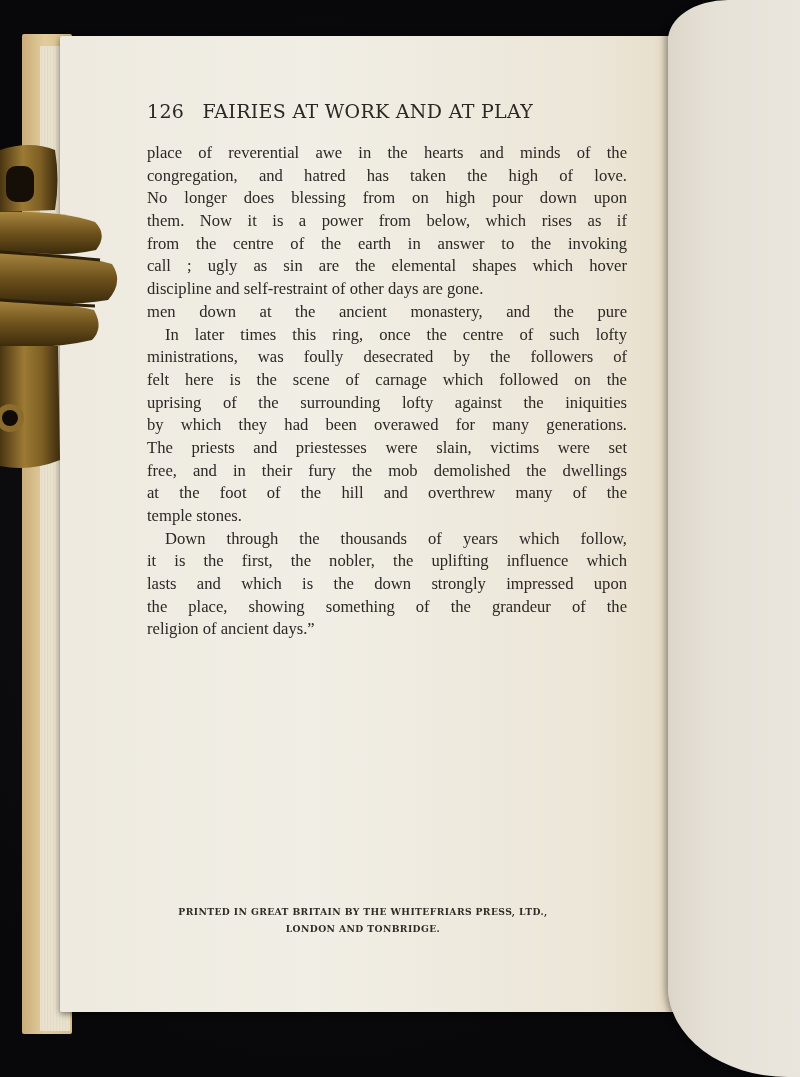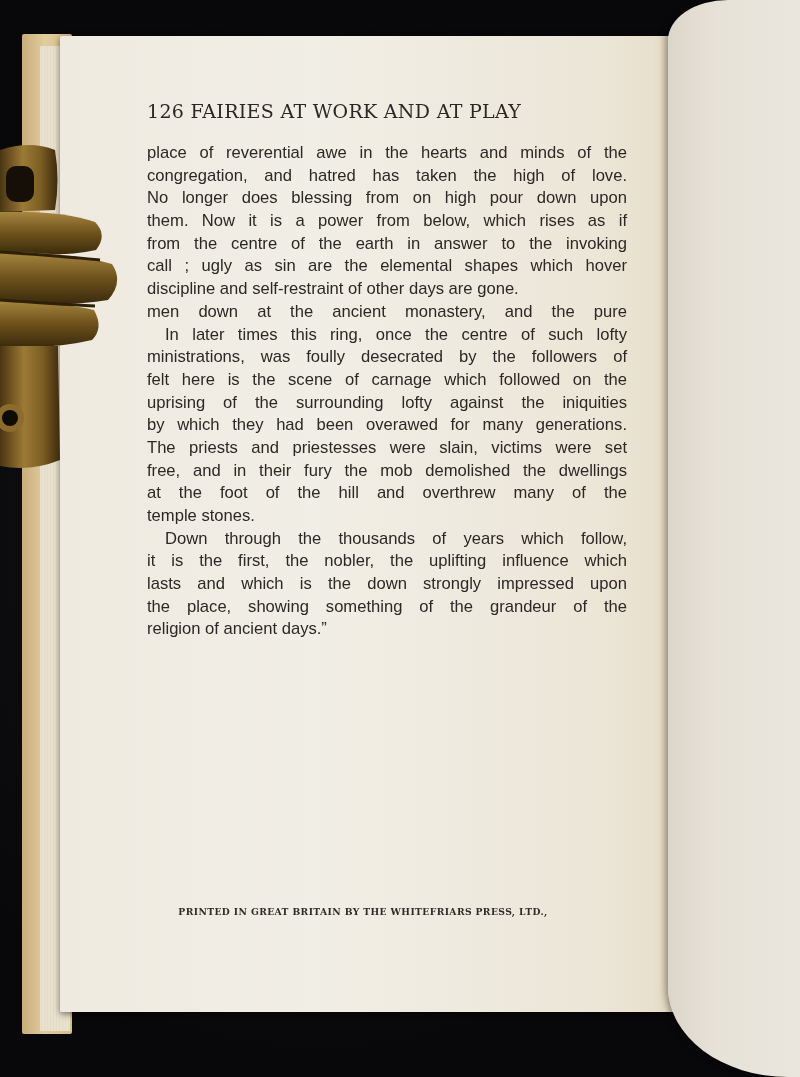--- a/index.html
+++ b/index.html
@@ -63,26 +63,27 @@
       left: 147px; top: 100px;
       width: 440px;
       font-family: "DejaVu Serif", serif;
       font-size: 19px;
       color: #2a2724;
       letter-spacing: 0.3px;
       white-space: nowrap;
     }
     .running-head .folio {
       display: inline-block;
+      margin-right: 12px;
     }
     .body-text {
       position: absolute;
       left: 147px; top: 142px;
       width: 480px;
-      font-family: Liberation Sans, sans-serif;
+      font-family: Liberation Serif, serif;
       font-size: 16.6px;
       line-height: 22.7px;
       color: #2b2825;
     }
     .line {
       display: block;
       white-space: nowrap;
       text-align: justify;
       text-align-last: justify;
       height: 22.7px;
@@ -178,14 +179,15 @@
 
     <span class="line indent">Down through the thousands of years which follow,</span>
     <span class="line">it is the first, the nobler, the uplifting influence which</span>
     <span class="line">lasts and which is the down strongly impressed upon</span>
     <span class="line">the place, showing something of the grandeur of the</span>
     <span class="line last">religion of ancient days.”</span>
   </div>
 
   <div class="imprint">
     <span>PRINTED IN GREAT BRITAIN BY THE WHITEFRIARS PRESS, LTD.,</span>
+    <span>LONDON AND TONBRIDGE.</span>
   </div>
 </div>
 
 </body></html>

